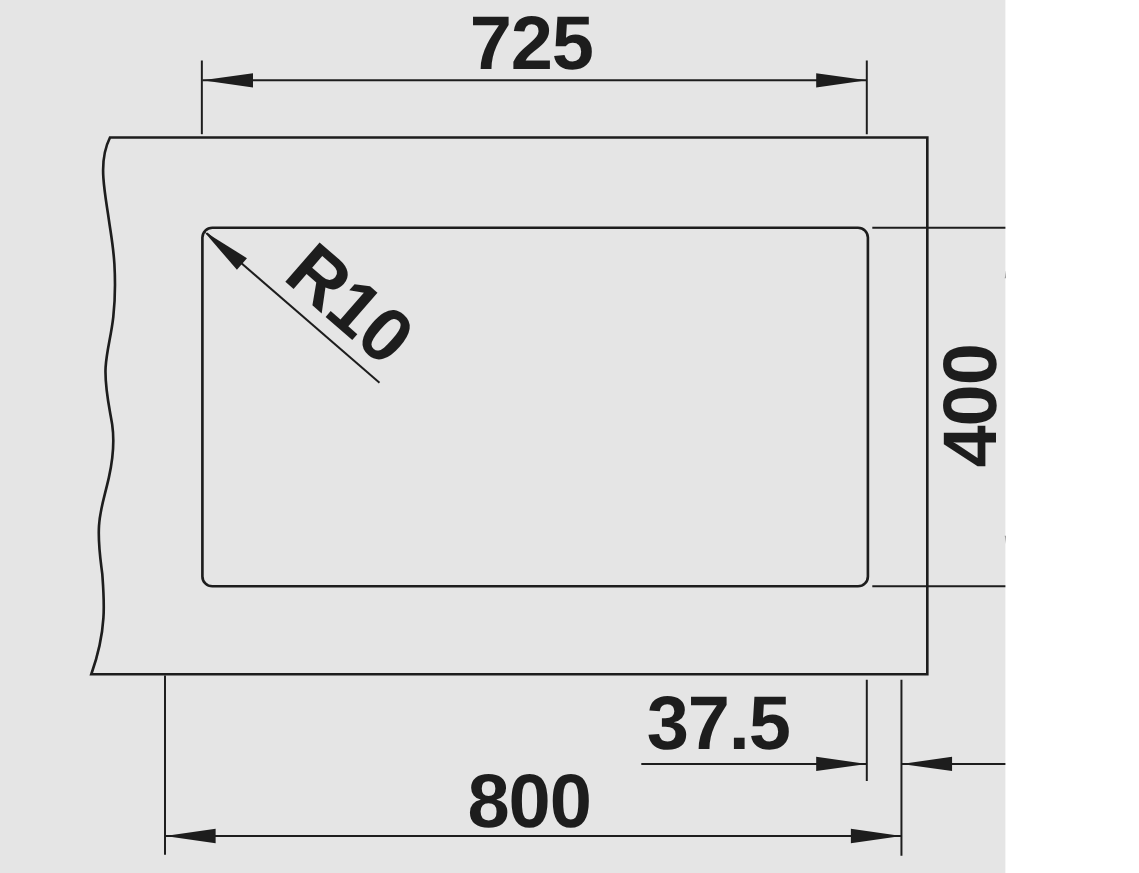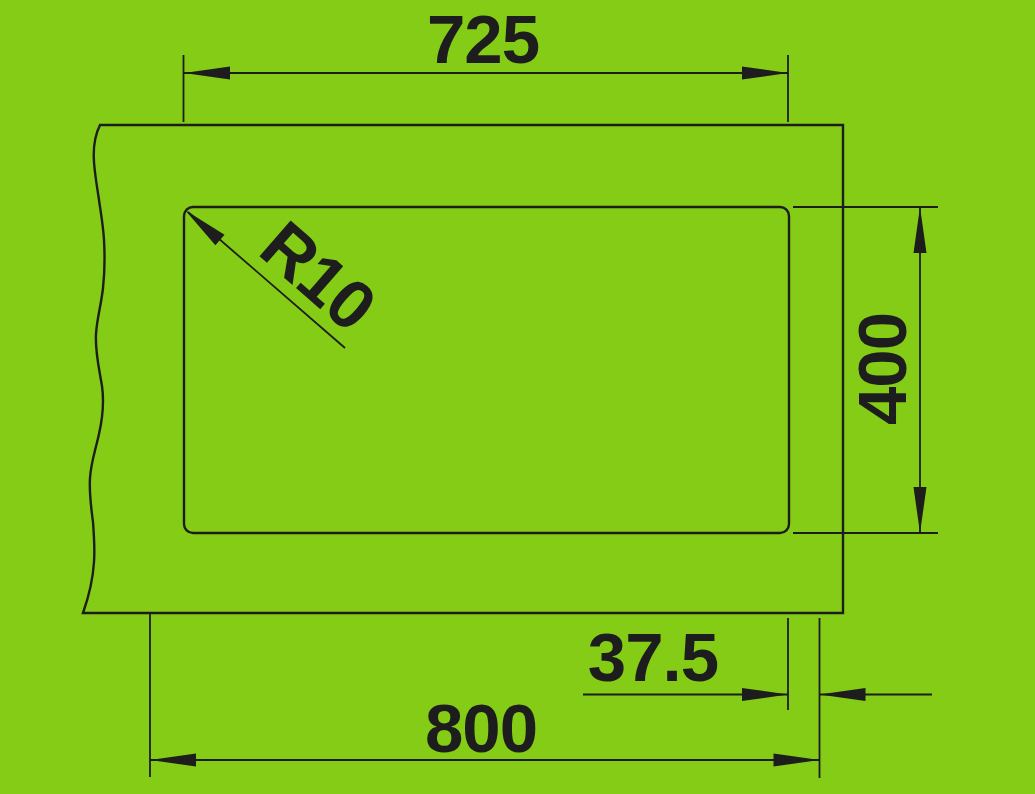--- a/index.html
+++ b/index.html
@@ -2,23 +2,23 @@
 <html><head>
 <meta charset="utf-8">
 <style>
   html, body {
     margin: 0;
     padding: 0;
     background: #ffffff;
   }
   .stage {
     position: relative;
-    width: 1035px;
+    width: 914px;
     height: 794px;
-    background: #84cc16;
+    background: #e5e5e5;
     overflow: hidden;
     text-align: center;
   }
   svg {
     display: block;
   }
   svg text {
     font-family: "Liberation Sans", "DejaVu Sans", sans-serif;
     font-weight: bold;
     font-size: 69px;

